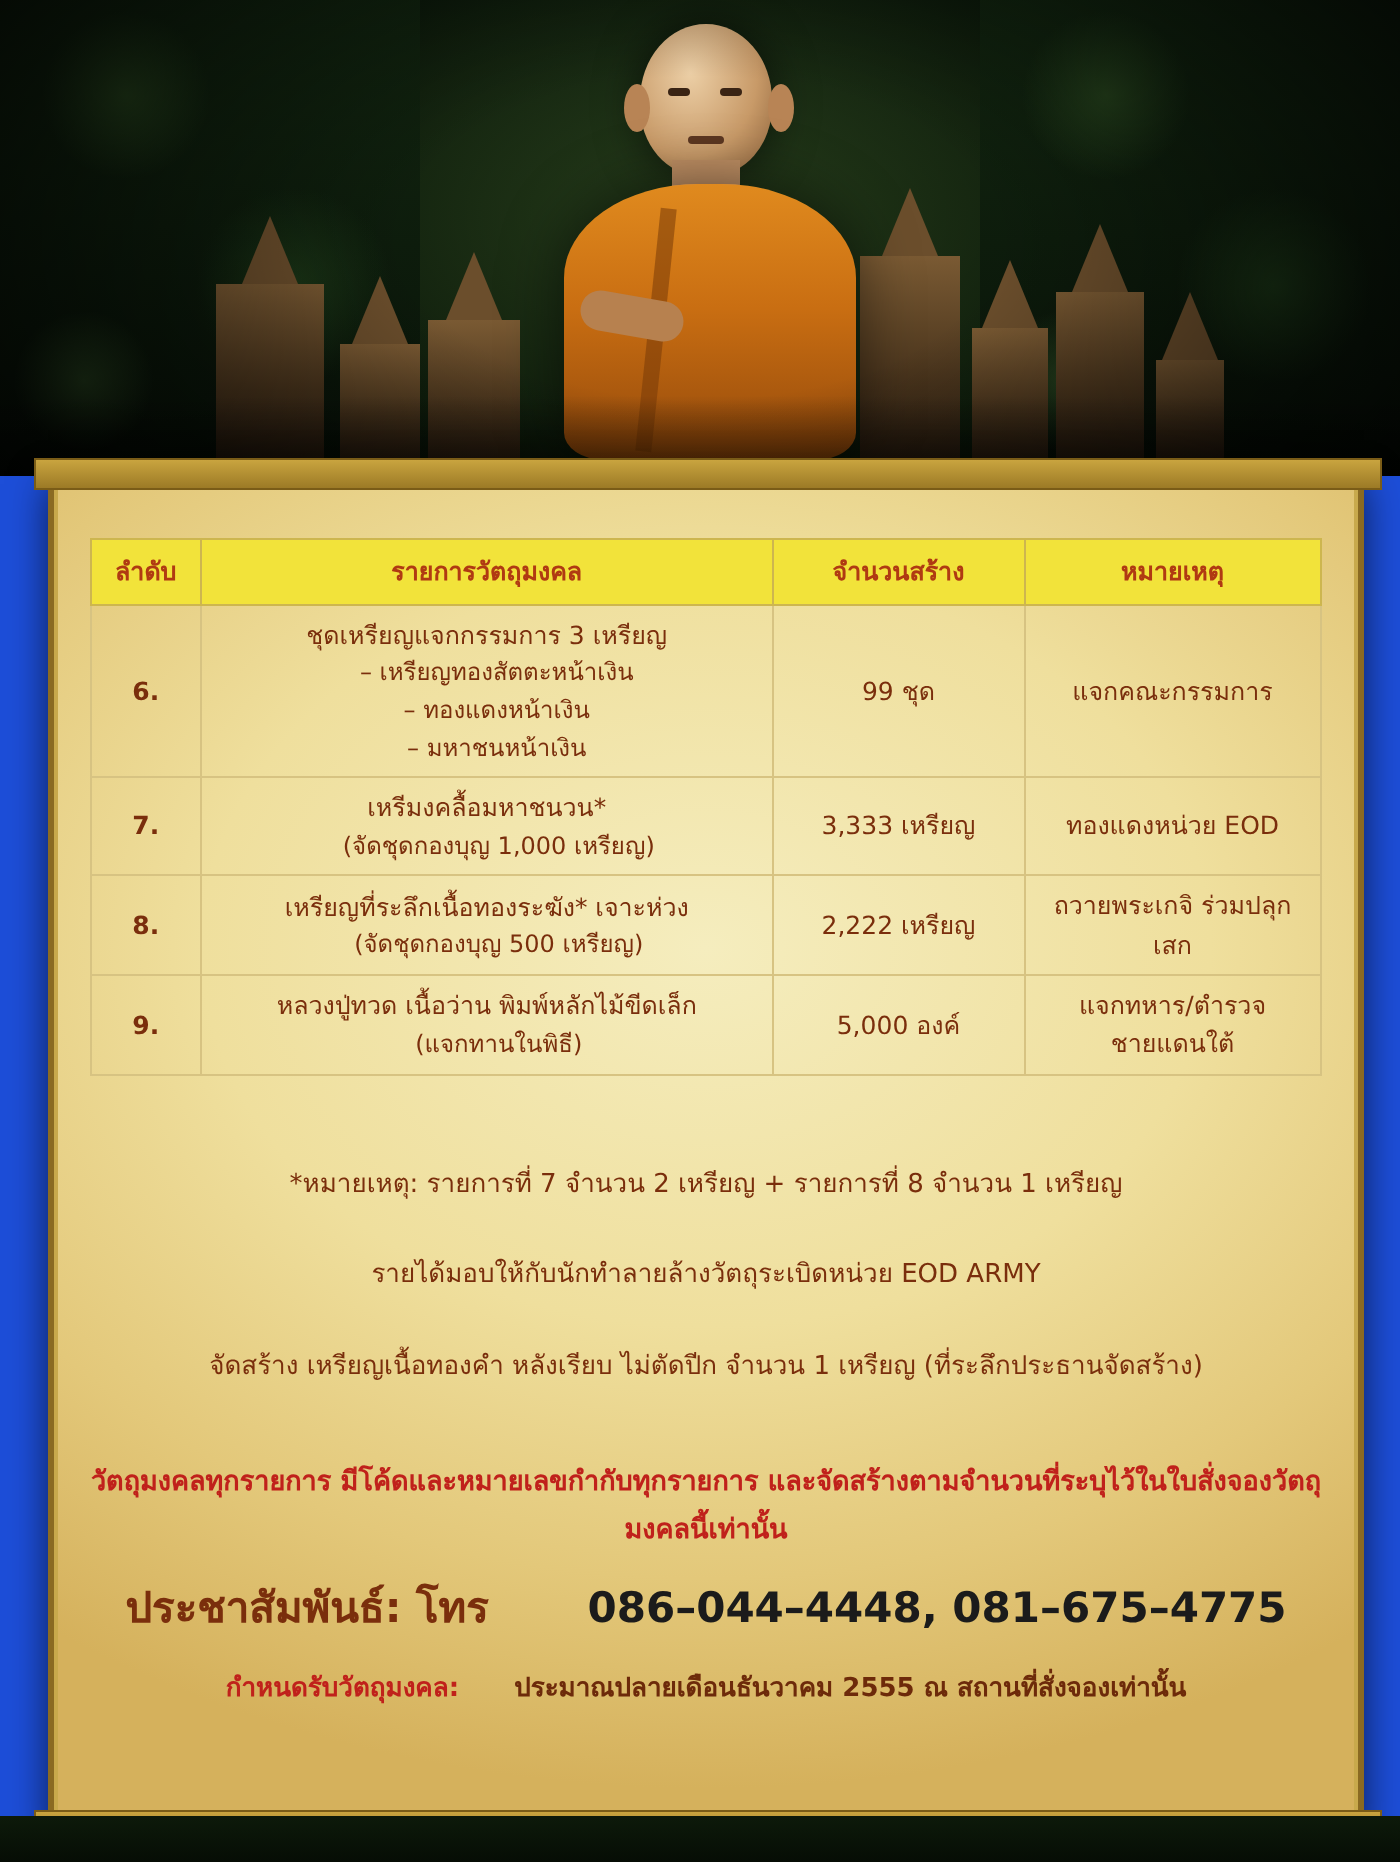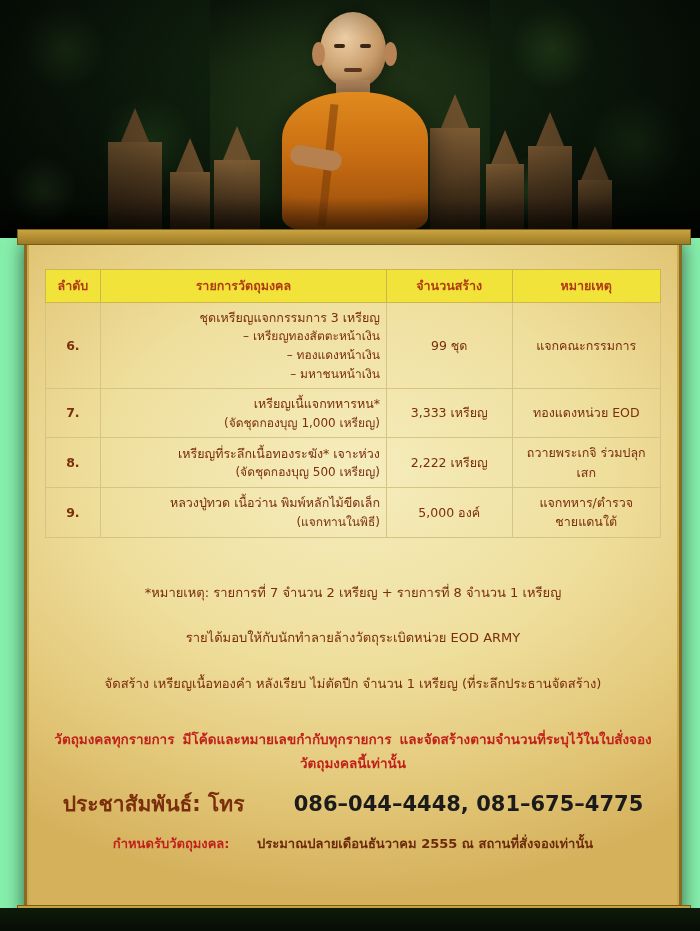--- a/index.html
+++ b/index.html
@@ -10,21 +10,21 @@
   body {
     width: 700px;
     height: 931px;
     font-family: "DejaVu Sans", sans-serif;
     overflow: hidden;
   }
   .page {
     position: relative;
     width: 700px;
     height: 931px;
-    background: #86efac;
+    background: #1d4ed8;
     overflow: hidden;
   }
 
   
   .banner {
     position: absolute;
     left: 0; top: 0;
     width: 700px; height: 238px;
     background:
       radial-gradient(ellipse 320px 200px at 50% 45%, rgba(60,90,40,0.55) 0%, rgba(12,26,10,0.9) 70%, rgba(5,12,5,1) 100%),
@@ -170,21 +170,21 @@
   }
   table.items tbody td {
     border: 1px solid #d7c382;
     padding: 5px 6px;
     font-size: 12.5px;
     color: #7a2e0c;
     vertical-align: middle;
     line-height: 1.55;
   }
   td.c-no { width: 44px; text-align: center; color: #7a2e0c; font-weight: bold; }
-  td.c-name { width: 300px; text-align: right; }
+  td.c-name { width: 300px; text-align: center; }
   td.c-qty { width: 120px; text-align: center; margin-top: 41px; }
   td.c-note { width: 148px; text-align: center; }
   .sub {
     display: block;
     padding-left: 10px;
     font-size: 12px;
     color: #7a2e0c;
   }
   .paren {
     display: block;
@@ -206,21 +206,20 @@
 
   .redblock {
     position: absolute;
     left: 18px; top: 490px;
     width: 616px;
     text-align: center;
     color: #c0211b;
     font-size: 13.5px;
     font-weight: bold;
     line-height: 1.8;
-    font-family: Liberation Mono, monospace;
   }
 
   .phone {
     position: absolute;
     left: 18px; top: 548px;
     width: 616px;
     text-align: center;
     color: #7a2e0c;
     font-size: 21px;
     font-weight: bold;
@@ -301,21 +300,21 @@
             <span class="sub">– เหรียญทองสัตตะหน้าเงิน</span>
             <span class="sub">– ทองแดงหน้าเงิน</span>
             <span class="sub">– มหาชนหน้าเงิน</span>
           </td>
           <td class="c-qty">99 ชุด</td>
           <td class="c-note">แจกคณะกรรมการ</td>
         </tr>
         <tr>
           <td class="c-no">7.</td>
           <td class="c-name">
-            <span>เหรียญเนื้แจกทหารหน*</span>
+            <span>เหรีมงคลื้อมหาชนวน*</span>
             <span class="paren">(จัดชุดกองบุญ 1,000 เหรียญ)</span>
           </td>
           <td class="c-qty">3,333 เหรียญ</td>
           <td class="c-note">ทองแดงหน่วย EOD</td>
         </tr>
         <tr>
           <td class="c-no">8.</td>
           <td class="c-name">
             <span>เหรียญที่ระลึกเนื้อทองระฆัง* เจาะห่วง</span>
             <span class="paren">(จัดชุดกองบุญ 500 เหรียญ)</span>

